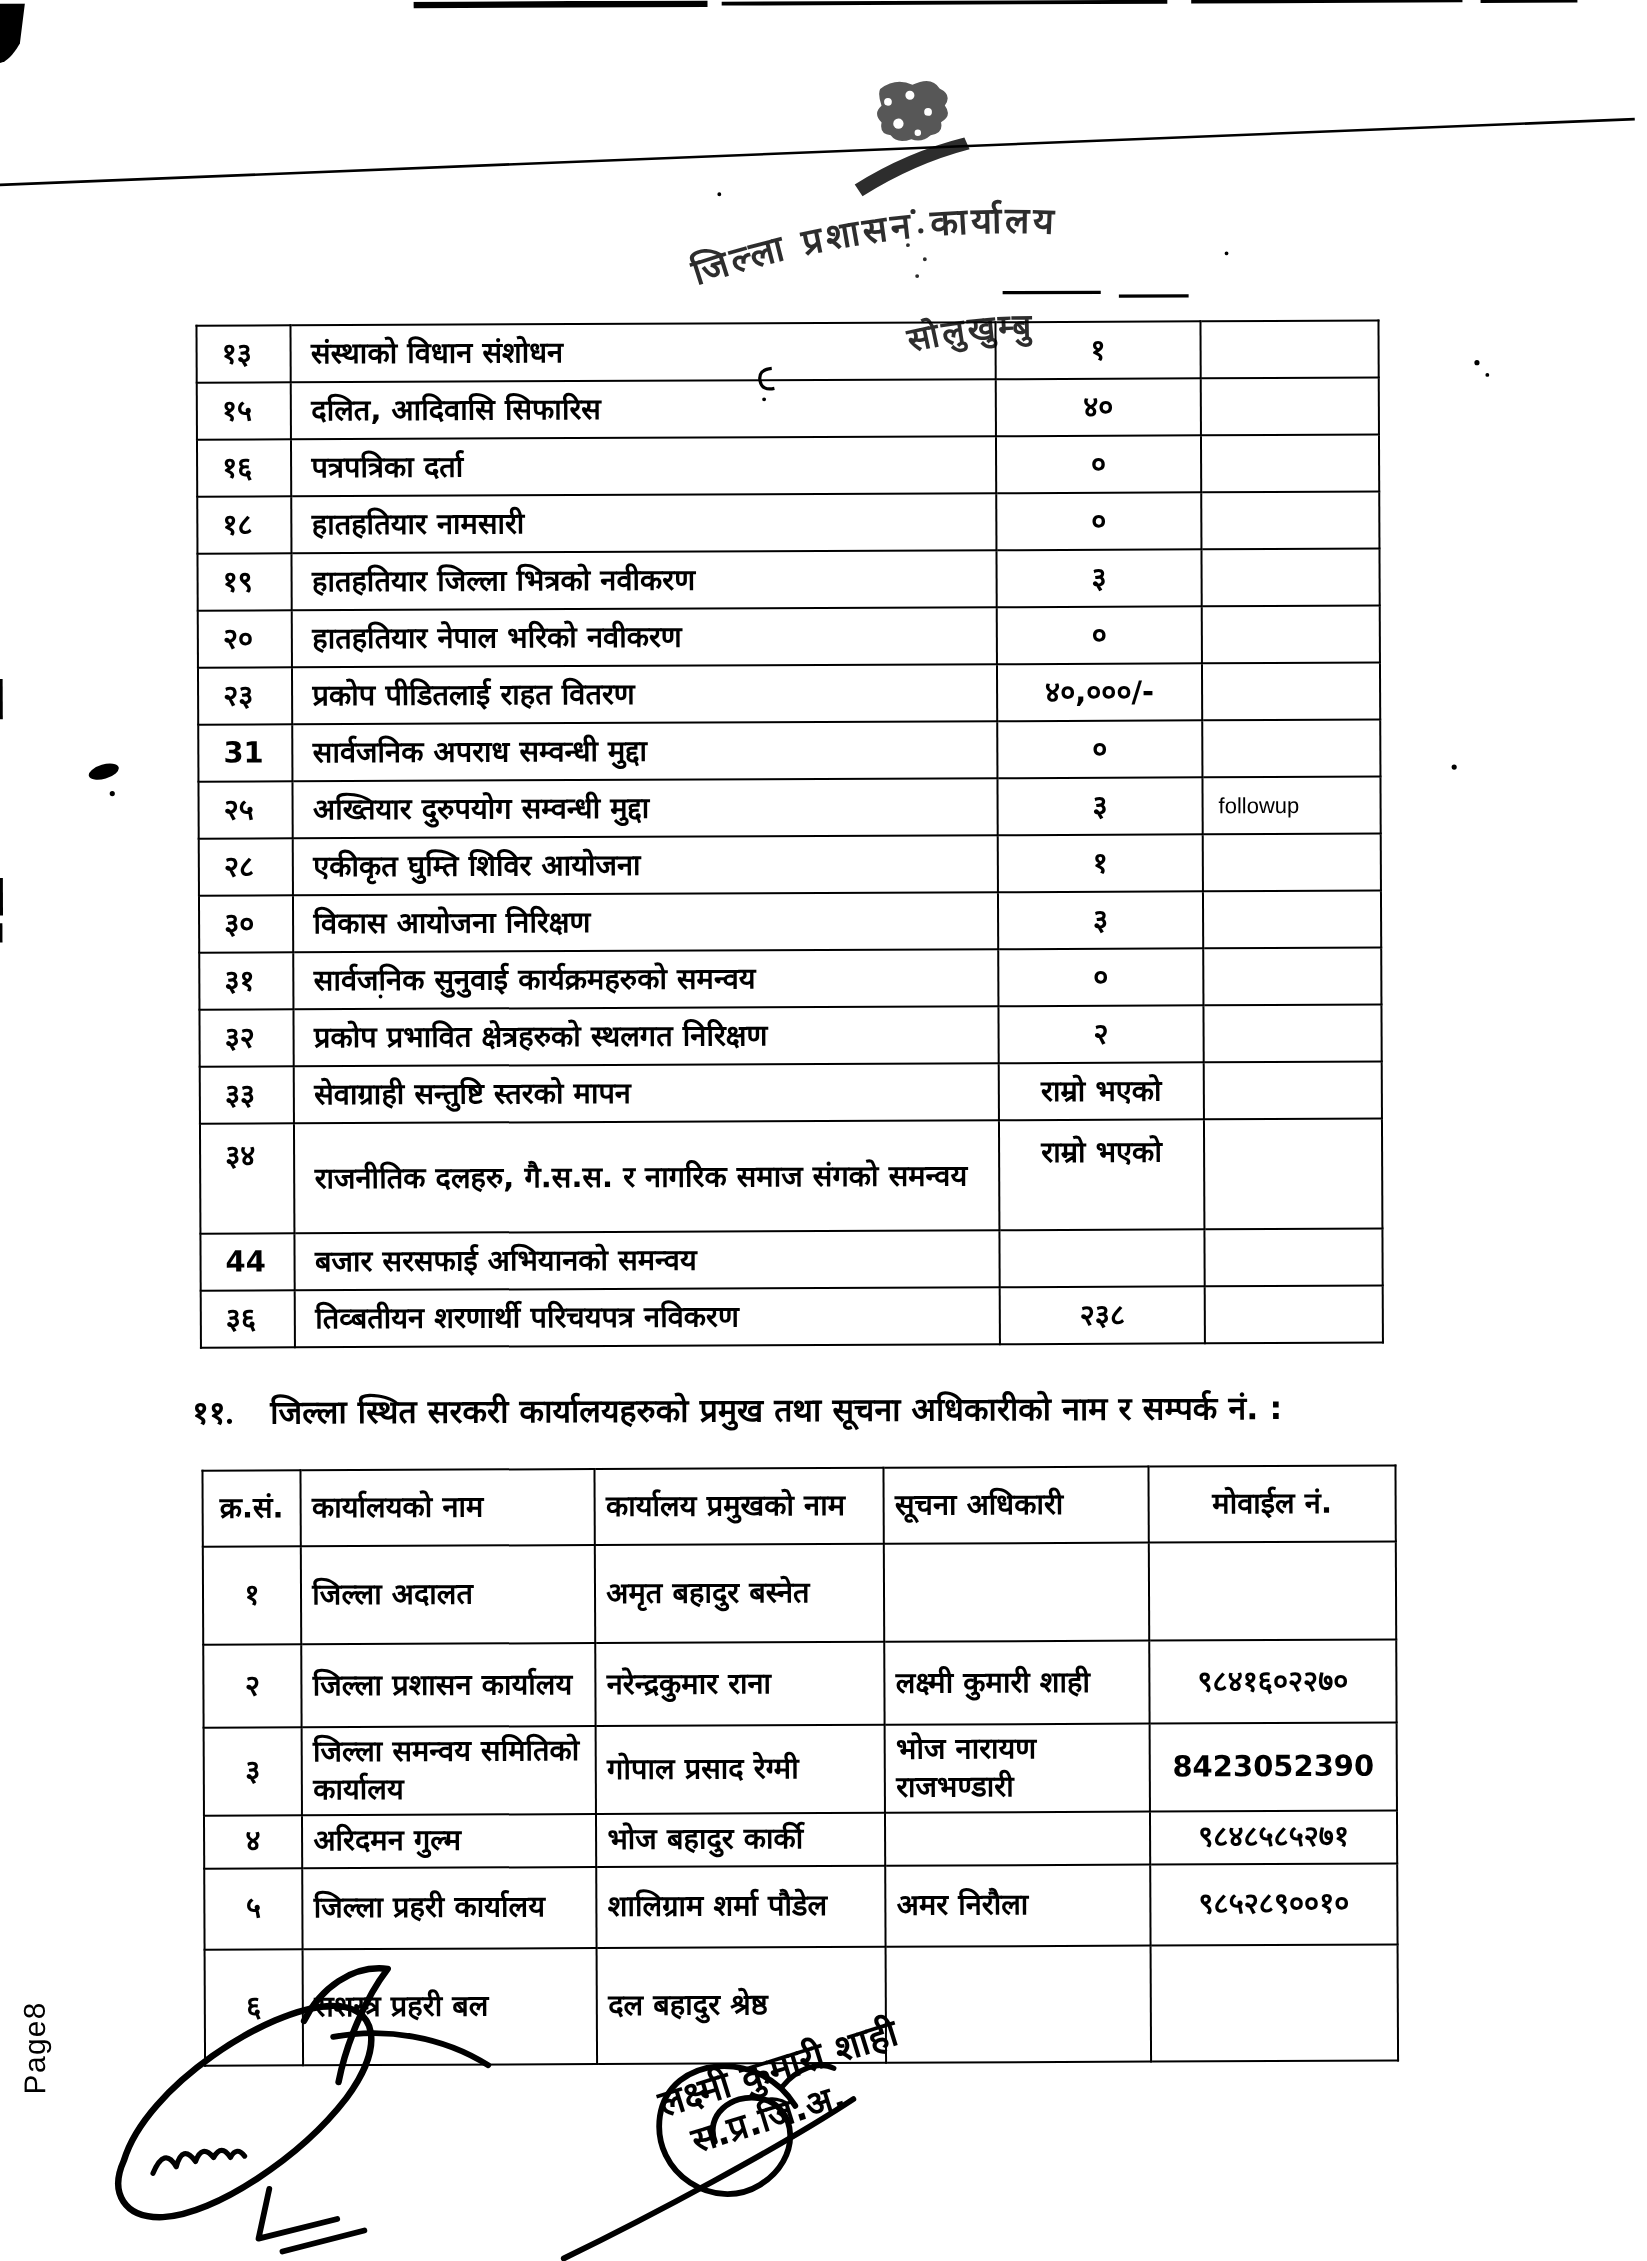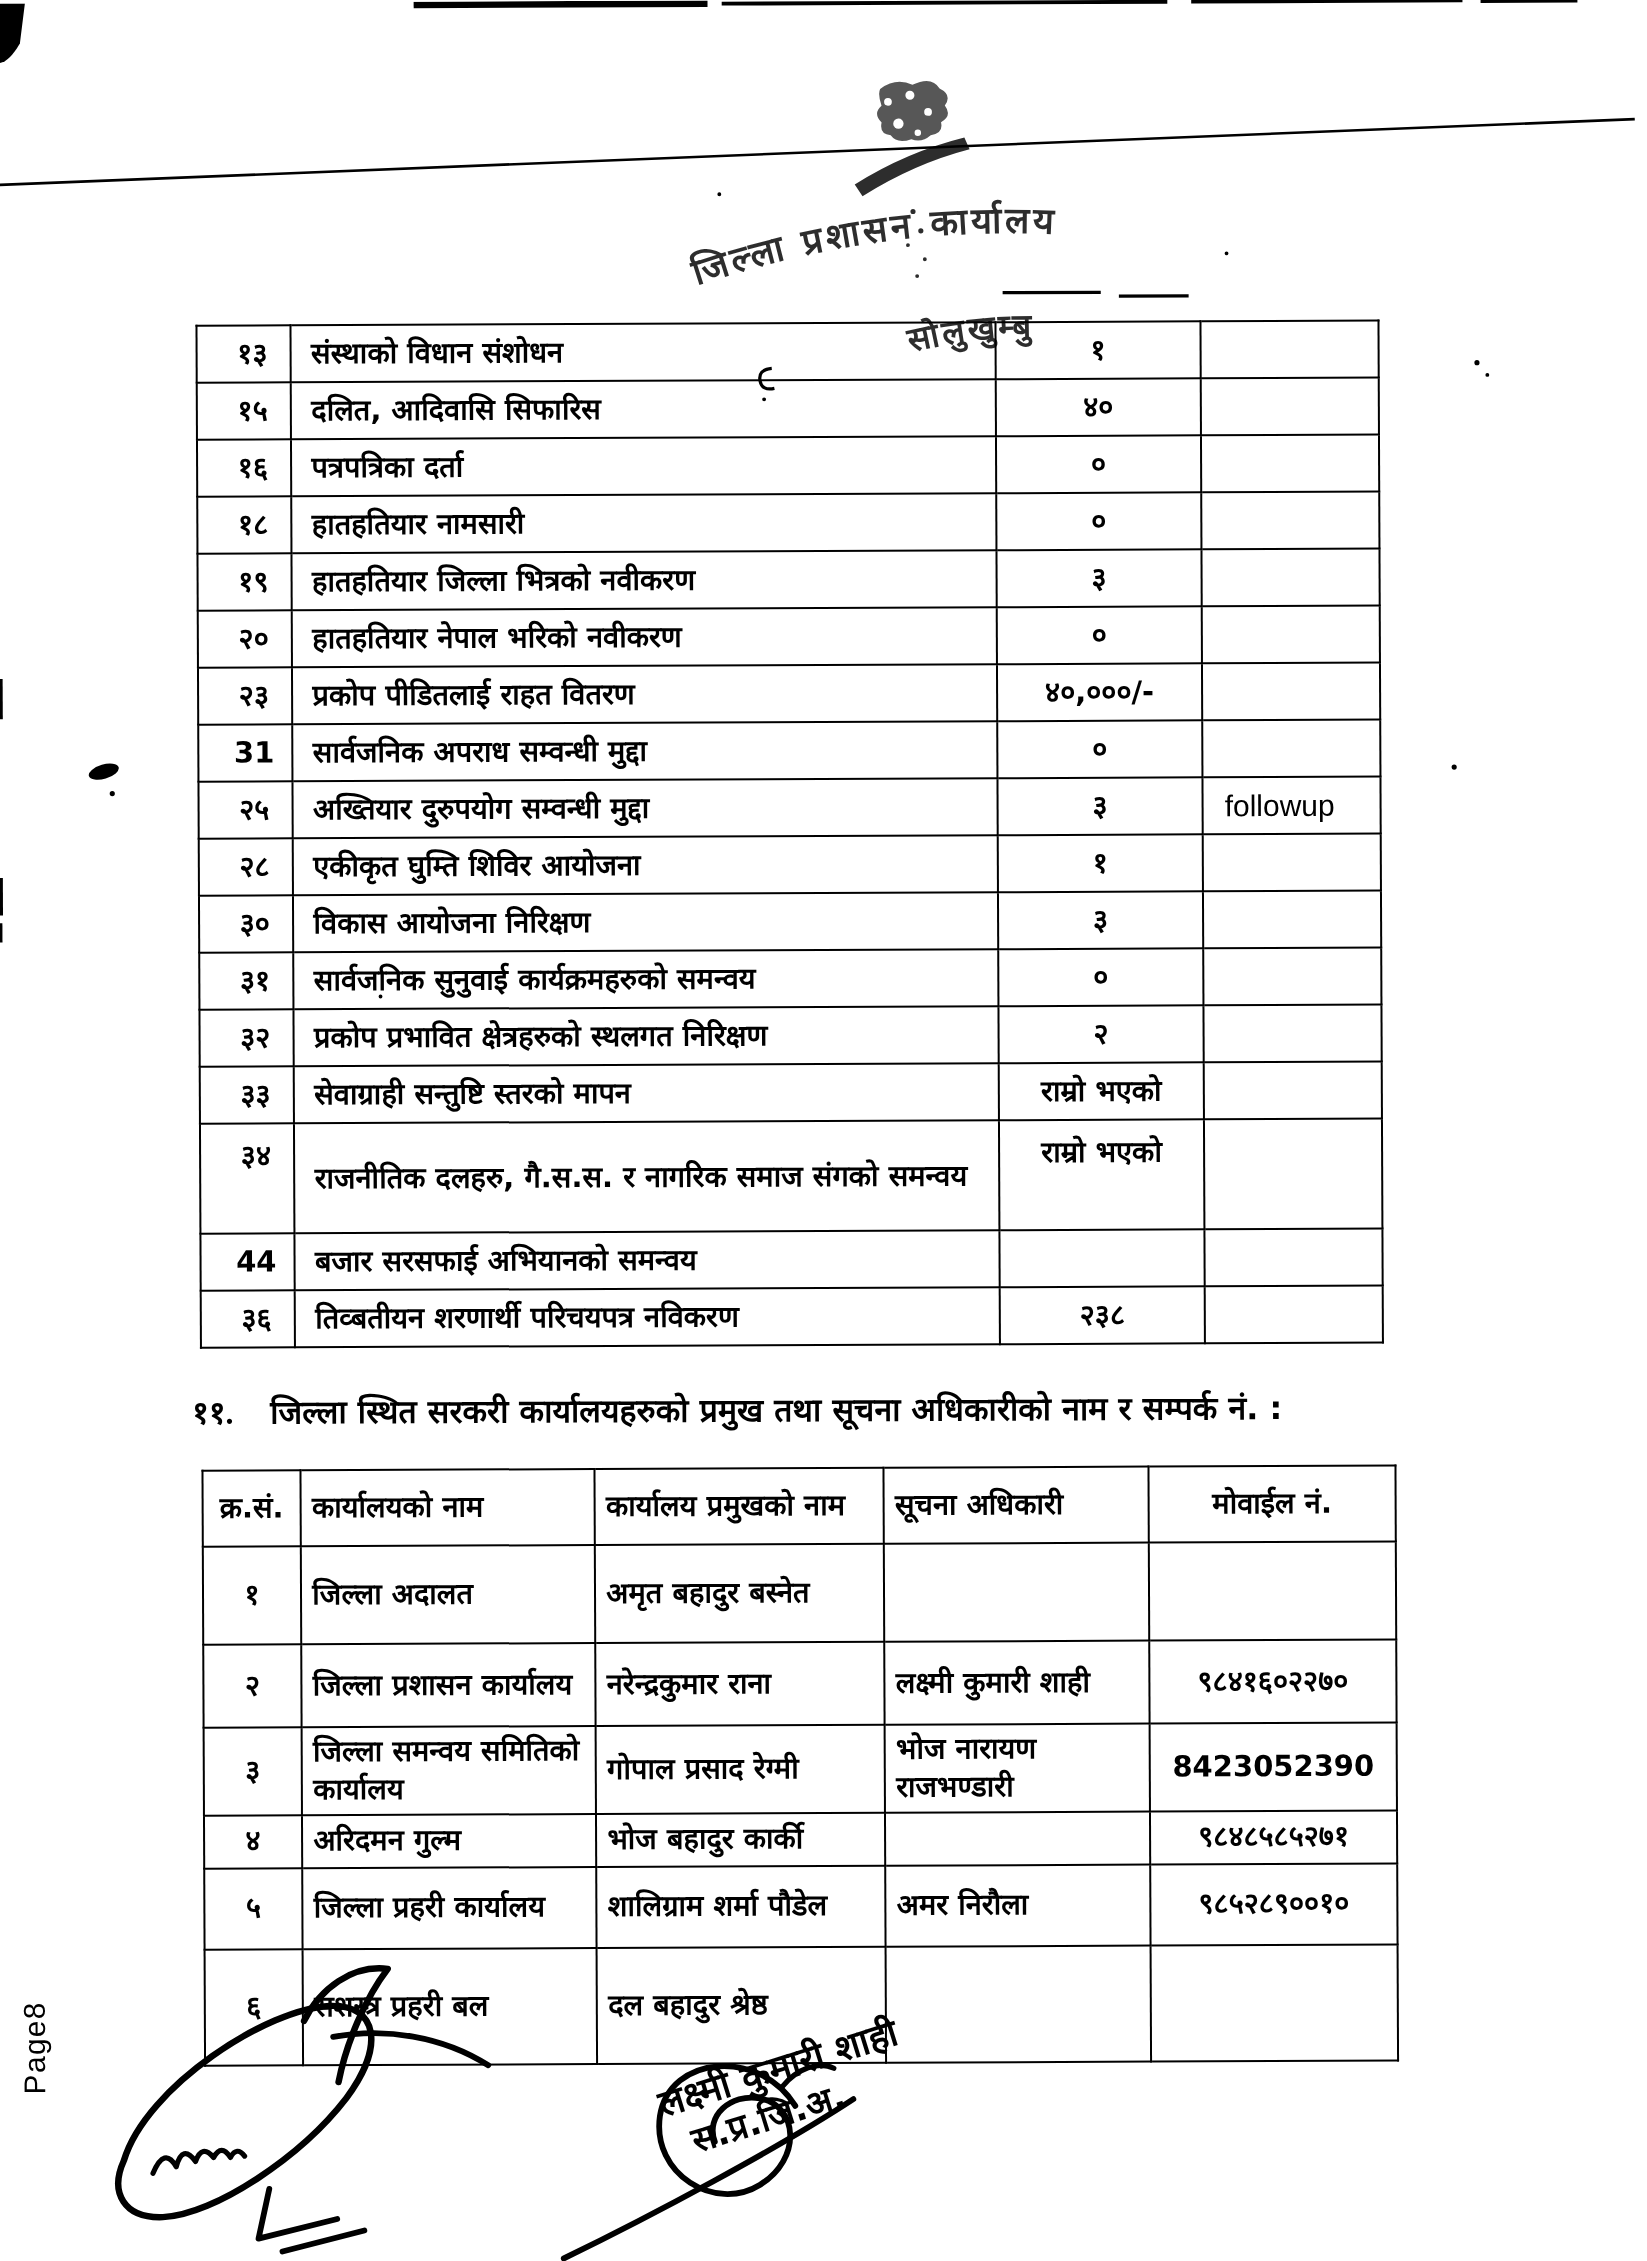--- a/index.html
+++ b/index.html
@@ -8,24 +8,24 @@
     overflow:hidden;font-family:"DejaVu Sans",sans-serif;color:#000;
   }
   .tilt{position:absolute;inset:0;transform:rotate(-0.25deg);}
   
   table{border-collapse:collapse;table-layout:fixed;}
   td,th{border:2.6px solid #000;vertical-align:middle;overflow:visible;}
   .t1{position:absolute;left:199px;top:322px;width:1182px;}
   .t1 td{font-size:29px;font-weight:bold;line-height:1.25;padding:3.9px 6.5px;}
   .t1 tr{height:57px;}
   .t1 tr.tall{height:110px;}
-  .t1 .sn{text-align:center;padding-left:24px;}
+  .t1 .sn{text-align:left;padding-left:24px;}
   .t1 .desc{padding-left:19.4px;}
   .t1 .val{text-align:center;white-space:nowrap;}
-  .t1 .rem{font-family:"Liberation Sans",sans-serif;font-weight:normal;font-size:30px;padding-left:21px;}
+  .t1 .rem{font-family:"Liberation Sans",sans-serif;font-weight:normal;font-size:22px;padding-left:15px;}
   .t2{position:absolute;left:200px;top:1467px;width:1194px;}
   .t2 th,.t2 td{font-size:29px;font-weight:bold;line-height:1.3;padding:5.2px 10.3px;text-align:left;}
   .t2 th{vertical-align:middle;}
   .t2 tr.hh{height:76px;}
   .t2 tr.h1{height:98px;}
   .t2 tr.h2{height:83px;}
   .t2 tr.h3{height:80px;}
   .t2 tr.h4{height:53px;}
   .t2 tr.h5{height:81px;}
   .t2 tr.h6{height:116px;}

